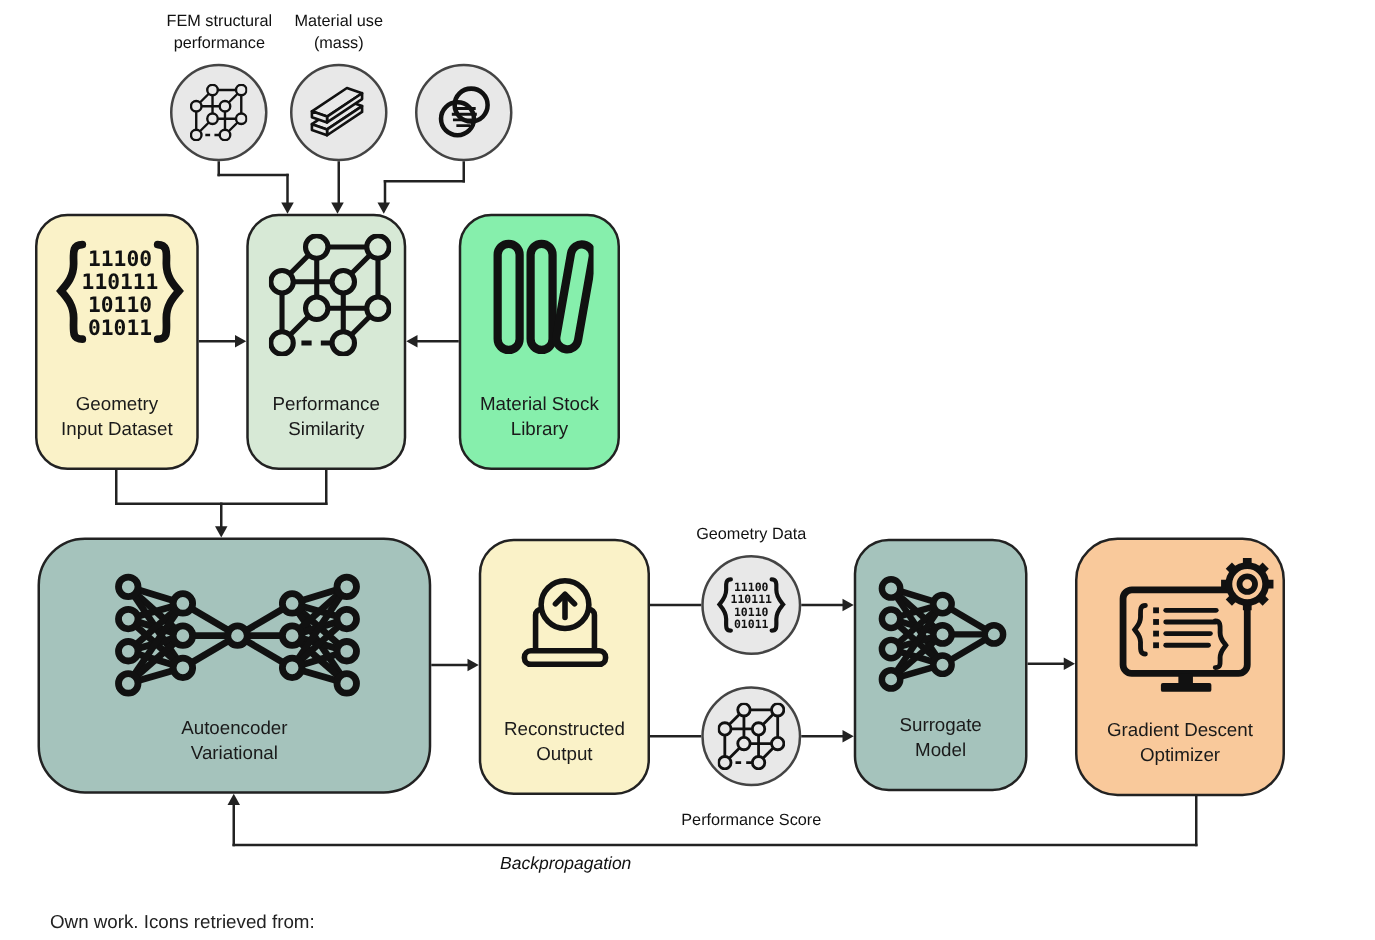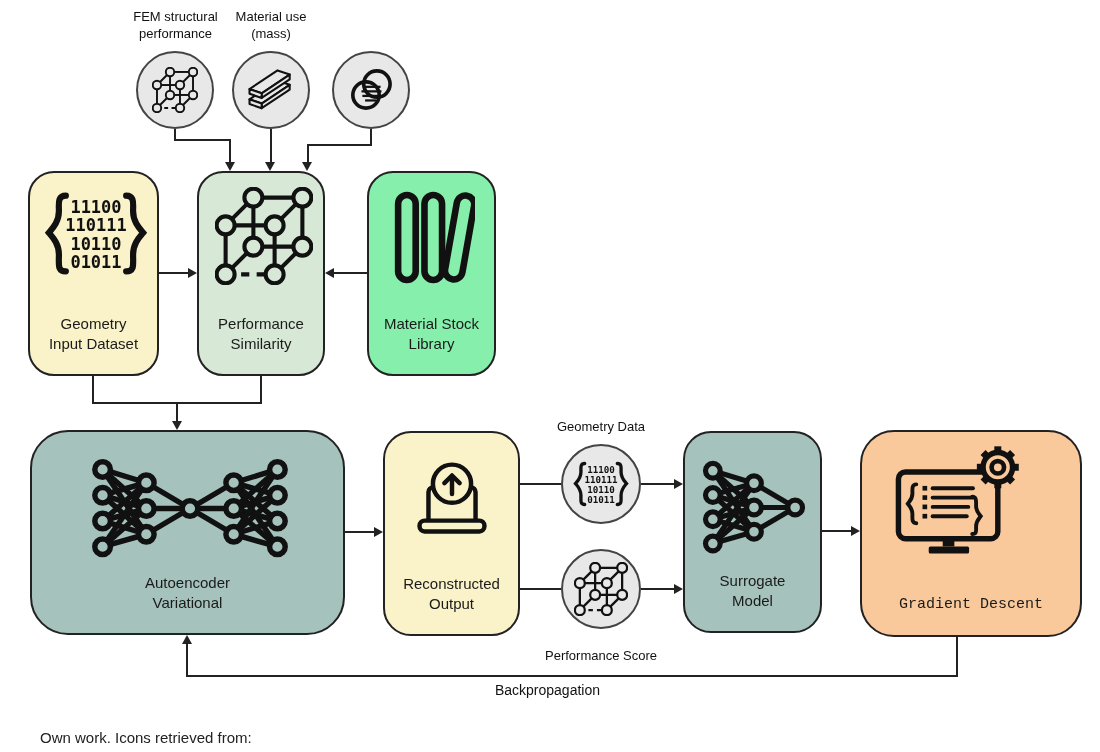--- a/index.html
+++ b/index.html
@@ -21,21 +21,21 @@
   .green{background:#D7E9D6;}
   .grayb{background:#86efac;}
   .teal{background:#A5C3BC;}
   .orange{background:#F9C99B;}
   
   .circ{position:absolute;width:78px;height:78px;border-radius:50%;
         background:#E8E8E8;border:2px solid #444;box-sizing:border-box;
         display:flex;align-items:center;justify-content:center;}
   .toplabel{position:absolute;text-align:center;font-size:13px;line-height:17px;color:#111;}
   .circlabel{position:absolute;text-align:center;font-size:13px;color:#111;}
-  .backprop{position:absolute;text-align:right;font-size:14px;color:#111;}
+  .backprop{position:absolute;text-align:left;font-size:14px;color:#111;font-style:italic;}
   .caption-title{position:absolute;font-size:15px;font-weight:bold;color:#111;}
   .caption-credit{position:absolute;font-size:15px;color:#222;}
   svg{display:block;}
   .icon{position:absolute;}
 </style>
 </head>
 <body>
 
 <div class="stage">
 
@@ -339,26 +339,27 @@
         <circle cx="72" cy="66" r="10" fill="#A5C3BC" stroke="#111" stroke-width="7"></circle>
         <circle cx="72" cy="99" r="10" fill="#A5C3BC" stroke="#111" stroke-width="7"></circle>
         <circle cx="128" cy="66" r="10" fill="#A5C3BC" stroke="#111" stroke-width="7"></circle>
       </svg>
     <div class="lbl">
       <span style="display:block">Surrogate</span>
       <span style="display:block">Model</span>
     </div>
   </div>
 
-  <div class="box orange" style="left:860px;top:430px;width:222px;height:207px;border-radius:34px;font-family:Liberation Mono, monospace;">
+  <div class="box orange" style="left:860px;top:430px;width:168px;height:207px;border-radius:34px;">
     <svg class="icon" style="left:30px;top:12px;--nf:#F9C99B" width="134" height="118">
         <use href="#sym-optimizer"></use>
       </svg>
     <div class="lbl">
       <span style="display:block">Gradient Descent</span>
+      <span style="display:block">Optimizer</span>
     </div>
   </div>
 
   <div class="circlabel" style="left:521px;top:419px;width:160px;">Geometry Data</div>
   <div class="circ" style="left:561px;top:444px;width:80px;height:80px;">
     <svg width="56" height="46" style="--nf:#E8E8E8">
         <use href="#sym-binary"></use>
       </svg>
   </div>
   <div class="circ" style="left:561px;top:549px;width:80px;height:80px;">

